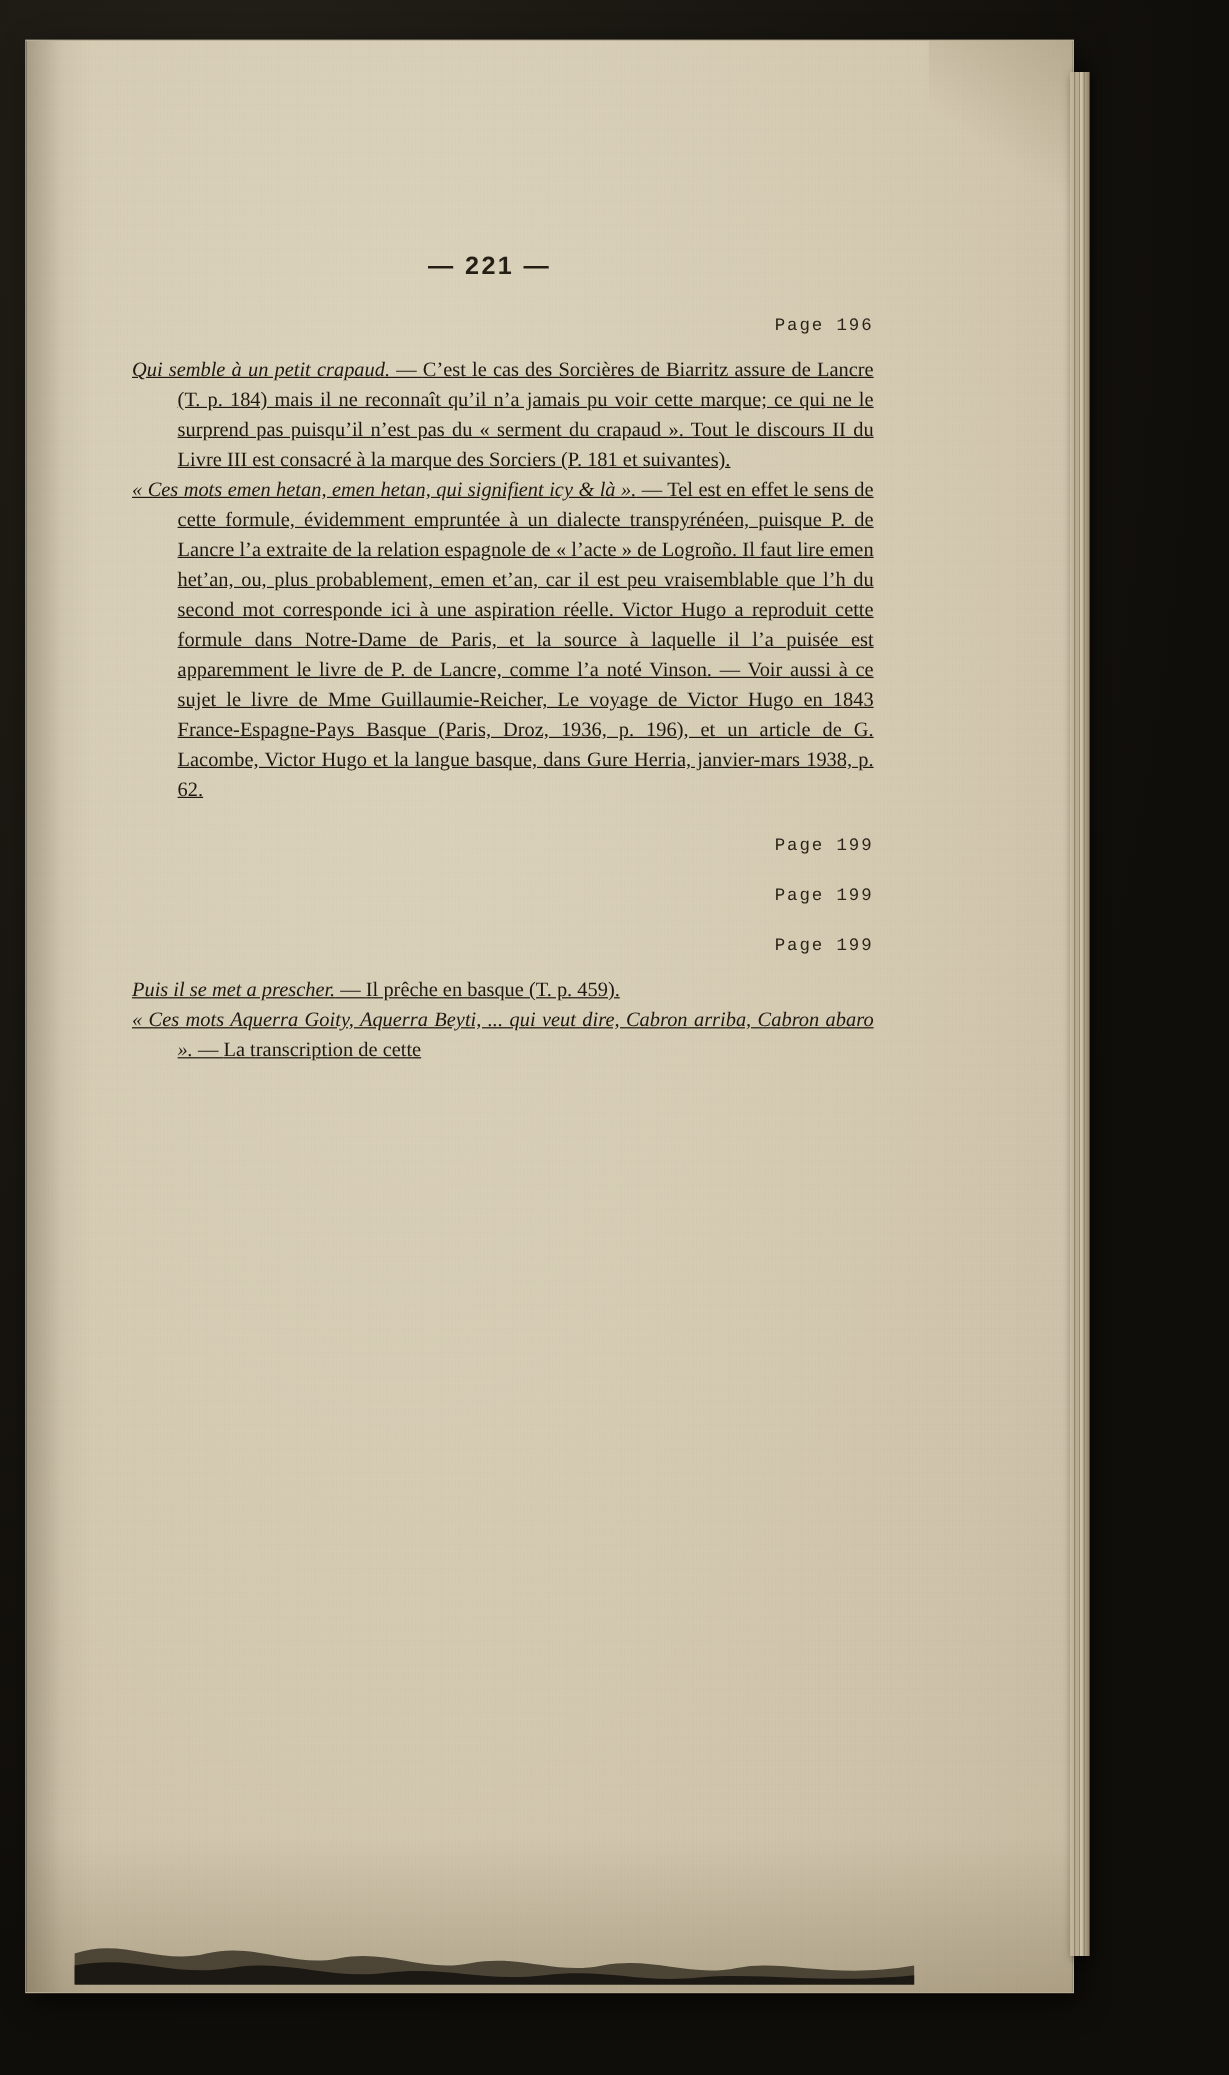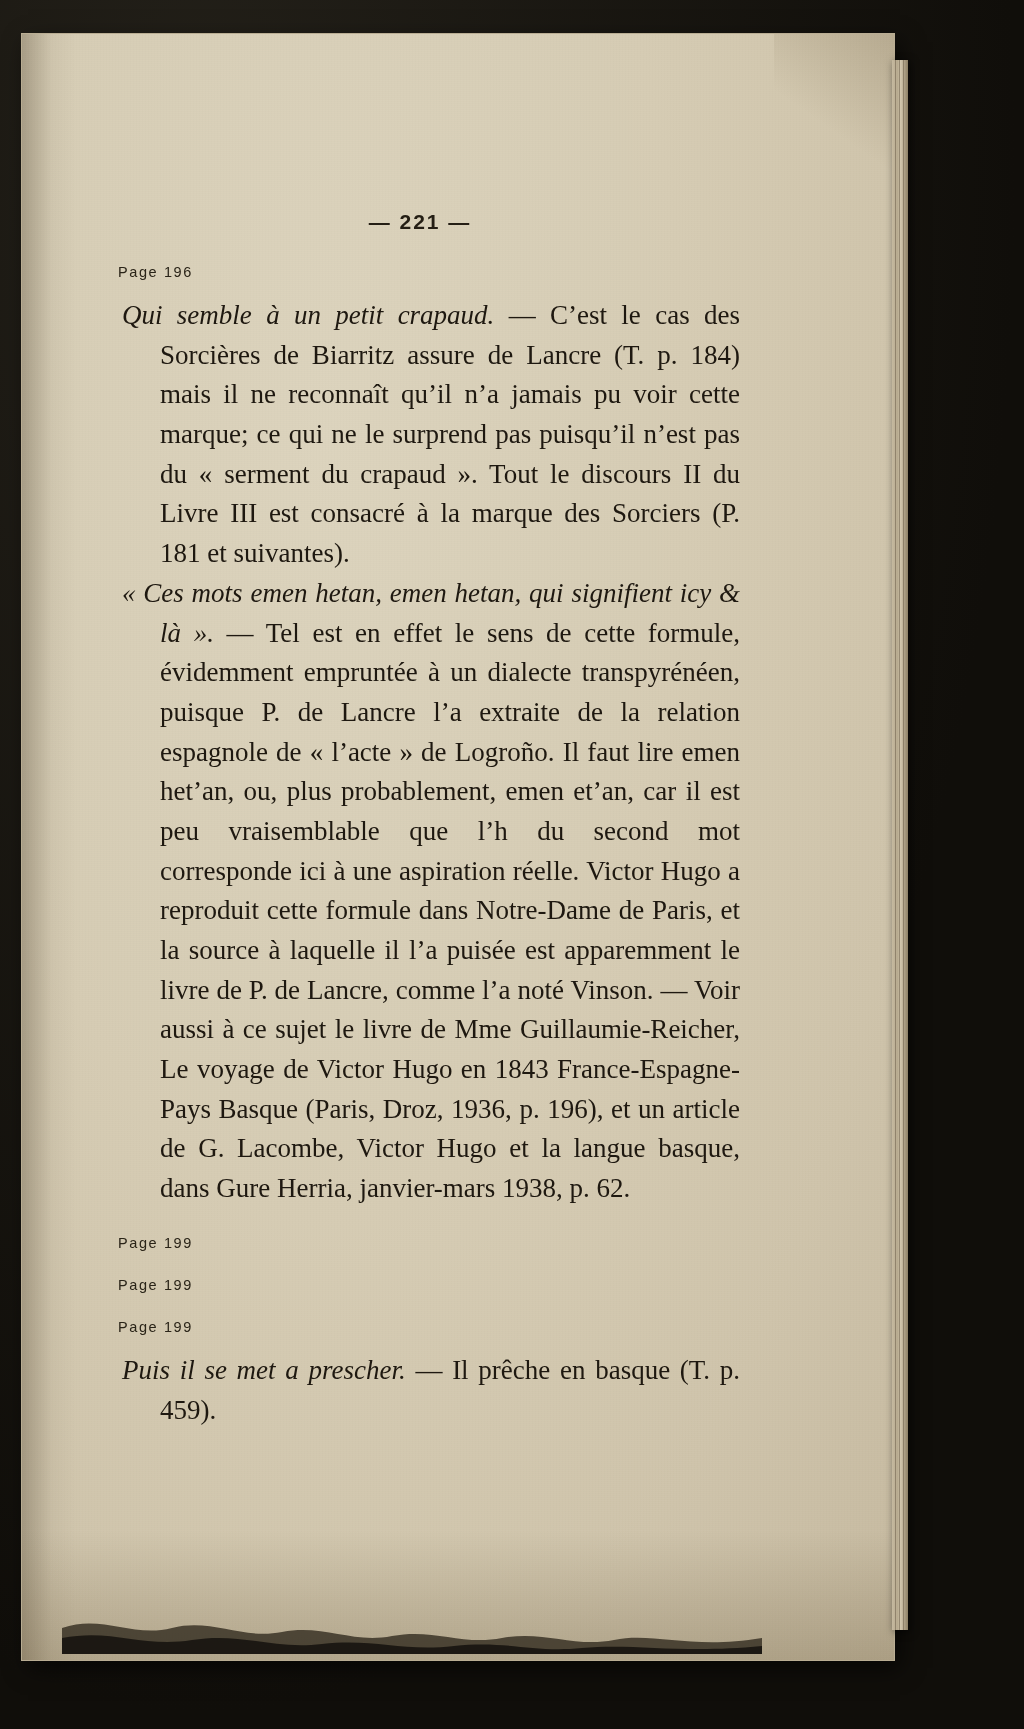--- a/index.html
+++ b/index.html
@@ -104,52 +104,54 @@
     left: 40px;
     bottom: 6px;
     width: 700px;
     height: 60px;
     pointer-events: none;
   }
 
   
   .text-col {
     position: absolute;
-    left: 78px;
+    left: 66px;
     top: 176px;
     width: 640px;
     color: #221c12;
   }
   .folio {
     text-align: center;
     font-size: 21px;
     letter-spacing: 2px;
     margin: 0 0 30px 0;
     color: #241e14;
     font-family: "Liberation Sans", sans-serif;
     font-weight: 600;
   }
   .pagemark {
-    font-family: Liberation Sans, sans-serif;
+    font-family: Liberation Mono, monospace;
     font-size: 14.5px;
     letter-spacing: 1.6px;
     color: #2a2418;
     margin: 26px 0 16px 18px;
+    text-align: right;
   }
   .body-run {
     display: inline;
   }
   em.ital { font-style: italic; }
   .entry-block {
     padding-left: 22px;
-    font-size: 27px;
+    font-size: 17px;
     line-height: 1.47;
     text-align: justify;
     color: #1e1810;
     text-indent: -0px;
+    text-decoration: underline;
   }
   .entry-block p {
     margin: 0;
     padding-left: 38px;
     text-indent: -38px;
   }
 </style>
 </head>
 <body>
 
@@ -193,16 +195,21 @@
 
       <div class="pagemark">Page 199</div>
 
       <div class="pagemark">Page 199</div>
       <div class="entry-block">
         <p>
           <em class="ital">Puis il se met a prescher.</em><span> — </span><span class="body-run">Il prêche en basque (T. p. 459).</span>
         </p>
       </div>
 
+      <div class="entry-block">
+        <p>
+          <em class="ital">« Ces mots Aquerra Goity, Aquerra Beyti, ... qui veut dire, Cabron arriba, Cabron abaro ».</em><span> — </span><span class="body-run">La transcription de cette</span>
+        </p>
+      </div>
 
     </div>
   </div>
 </div>
 
 </body></html>

